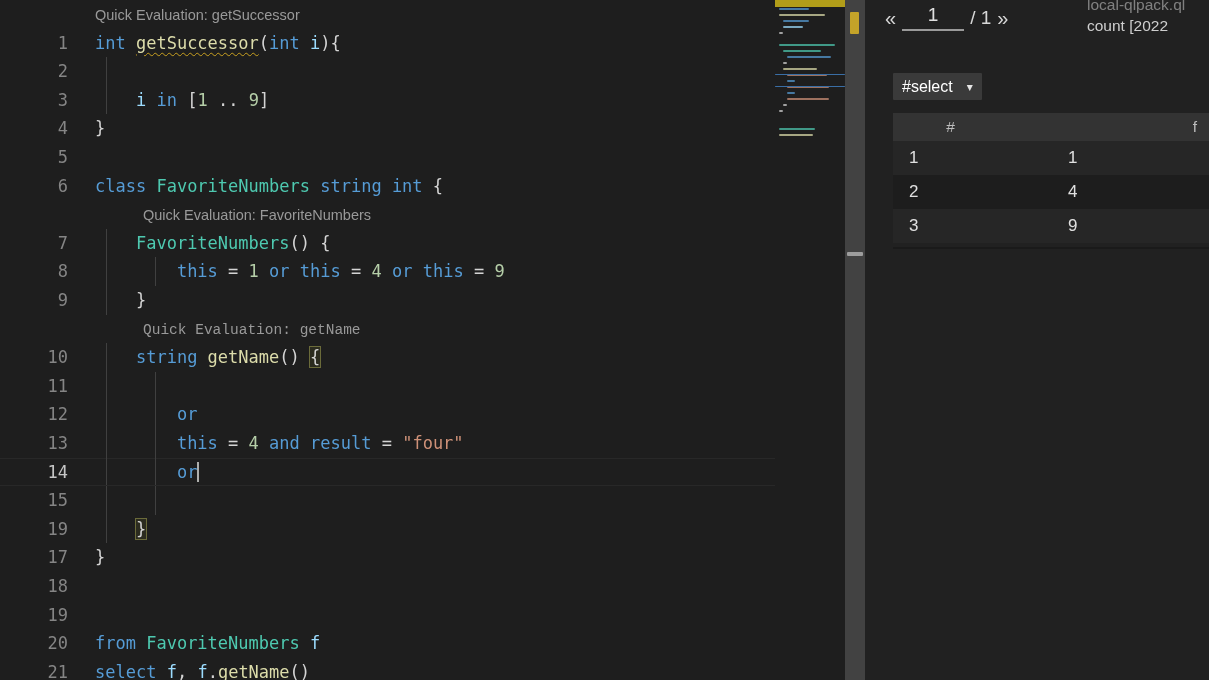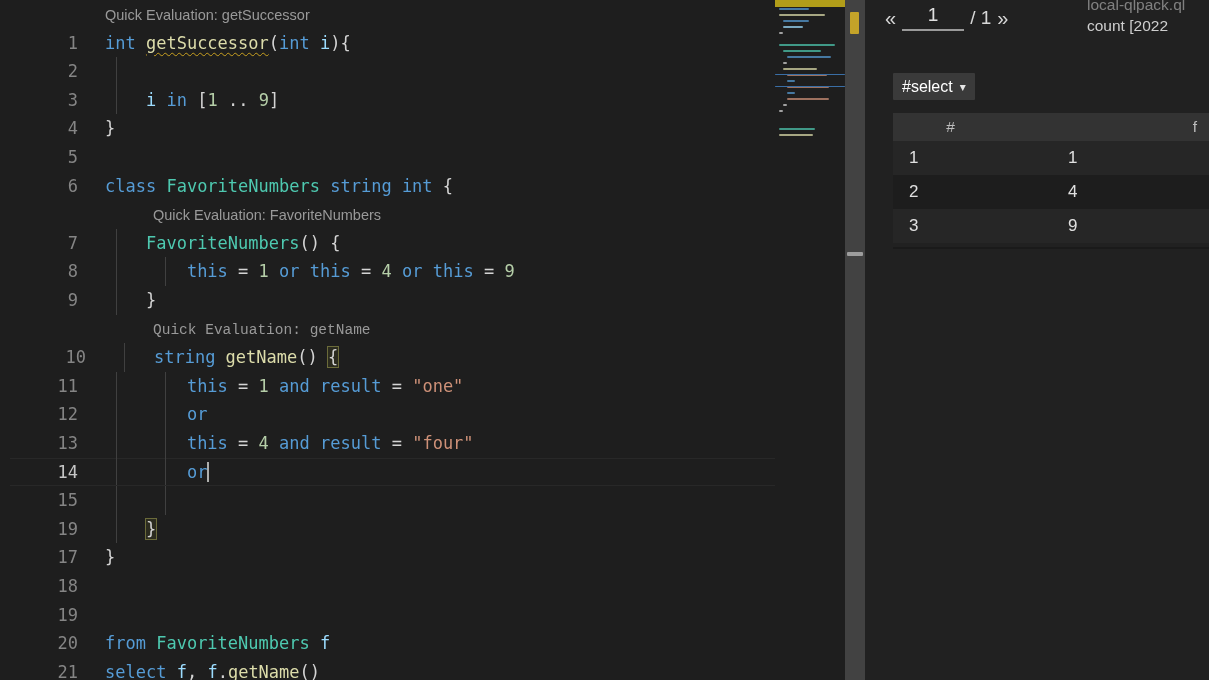--- a/index.html
+++ b/index.html
@@ -6,21 +6,21 @@
   html, body {
     width: 1209px; height: 680px;
     background: #1e1e1e; overflow: hidden;
     font-family: "Liberation Sans", sans-serif;
   }
   #root { position: relative; width: 1209px; height: 680px; background: #1e1e1e; }
 
   
   #editor {
     position: absolute; left: 0; top: 0; width: 775px; height: 680px;
-    background: #1e1e1e; overflow: hidden; margin-left: 10px;
+    background: #1e1e1e; overflow: hidden;
   }
   .code-area {
     position: absolute; left: 0; top: 0; width: 775px;
     font-family: "DejaVu Sans Mono", "Liberation Mono", monospace;
     font-size: 17px;
   }
   .row { position: relative; height: 28.6px; }
   .row.active::before,
   .row.active::after {
     content: ""; position: absolute; left: 0; right: 0; height: 1px;
@@ -121,21 +121,21 @@
   #queryinfo {
     position: absolute; left: 222px; top: -6px; width: 140px;
     font-size: 15.5px; color: #cfcfcf; line-height: 21px;
     white-space: nowrap; overflow: hidden;
   }
   #queryinfo .l1 { opacity: .55; }
 
   #sel-dropdown {
     position: absolute; left: 28px; top: 73px;
     height: 27px; background: #3a3a3a; color: #ffffff;
-    font-size: 16px; padding: 0 9px; display: flex; align-items: center; gap: 7px;
+    font-size: 16px; padding: 0 9px; display: flex; align-items: center; gap: 14px;
     border-radius: 1px;
   }
   .caret { font-size: 12px; color: #e6e6e6; }
 
   #table { position: absolute; left: 28px; top: 113px; width: 316px; }
   .thead {
     display: flex; height: 28px; background: #333333;
     font-size: 15.5px; color: #bdbdbd; align-items: center;
   }
   .th-idx { width: 175px; text-align: center; padding-right: 60px; }
@@ -203,30 +203,29 @@
           <div class="codetext"><span class="pl">        </span><span class="kw">this</span><span class="pl"> = </span><span class="num">1</span><span class="pl"> </span><span class="kw">or</span><span class="pl"> </span><span class="kw">this</span><span class="pl"> = </span><span class="num">4</span><span class="pl"> </span><span class="kw">or</span><span class="pl"> </span><span class="kw">this</span><span class="pl"> = </span><span class="num">9</span></div>
         </div>
         <div class="row" style="position: absolute; top: 286px; left: 0px; width: 775px;">
           <div class="guide g1"></div>
           <div class="lineno">9</div>
           <div class="codetext"><span class="pl">    }</span></div>
         </div>
         <div class="lens" style="top: 314.6px; position: absolute; left: 0px; width: 775px;">
           <span style="left: 143px; font-family: Liberation Mono, monospace;">Quick Evaluation: getName</span>
         </div>
-        <div class="row" style="position: absolute; top: 343.2px; left: 8px; width: 775px;">
+        <div class="row" style="position: absolute; top: 343.2px; left: 0px; width: 775px;">
           <div class="guide g1"></div>
           <div class="lineno">10</div>
           <div class="codetext"><span class="pl">    </span><span class="kw">string </span><span class="fn">getName</span><span class="pl">() </span><span class="pl brk">{</span></div>
         </div>
         <div class="row" style="position: absolute; top: 371.8px; left: 0px; width: 775px;">
           <div class="guide g1"></div>
           <div class="guide g2"></div>
           <div class="lineno">11</div>
-          <div class="codetext"><span class="pl">        </span><span class="kw">this</span><span class="pl"> = </span><span class="num">1</span><span class="pl"> </span><span class="kw">and</span><span class="pl"> </span><span class="kw">result</span><span class="pl"> = </span><span class="str">"one"</span></div>
         </div>
         <div class="row" style="position: absolute; top: 400.4px; left: 0px; width: 775px;">
           <div class="guide g1"></div>
           <div class="guide g2"></div>
           <div class="lineno">12</div>
           <div class="codetext"><span class="pl">        </span><span class="kw">or</span></div>
         </div>
         <div class="row" style="position: absolute; top: 429px; left: 0px; width: 775px;">
           <div class="guide g1"></div>
           <div class="guide g2"></div>

